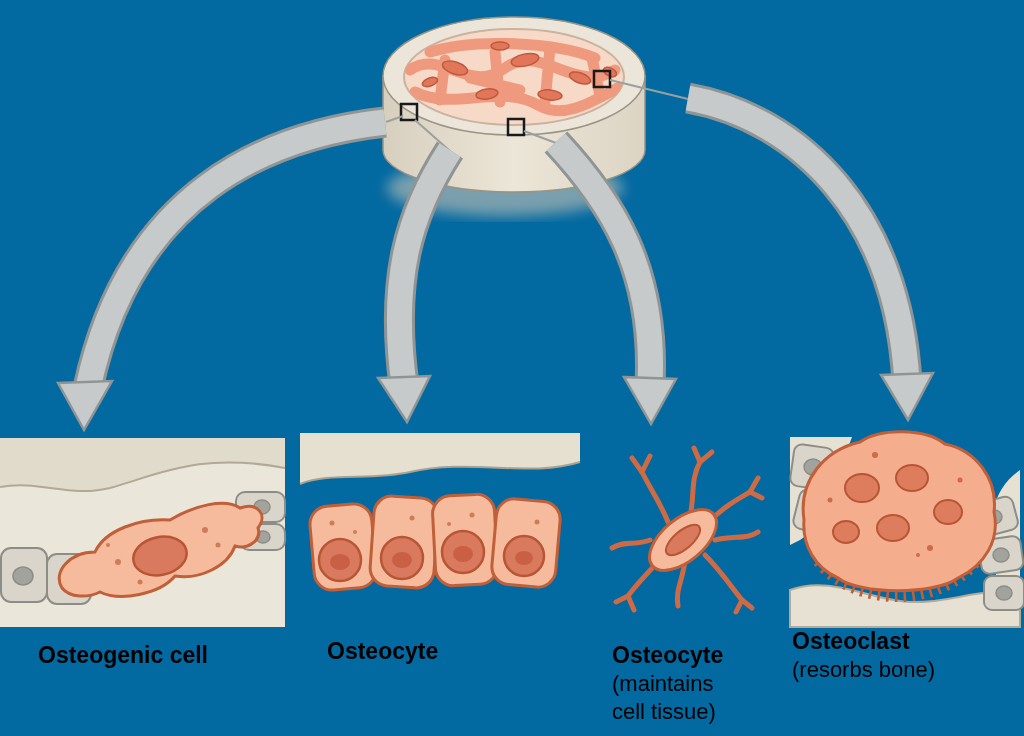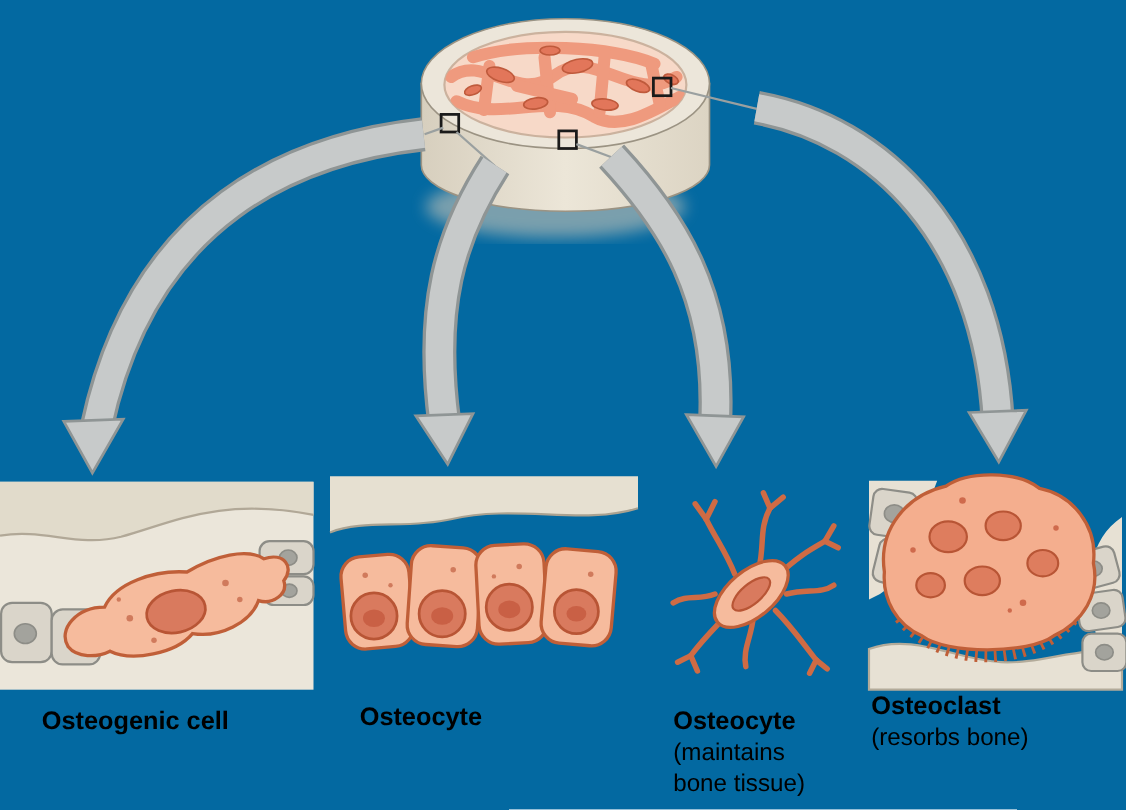--- a/index.html
+++ b/index.html
@@ -215,20 +215,20 @@
   </svg>
 
   <div class="cap cap1">
     <div class="cell-name">Osteogenic cell</div>
   </div>
   <div class="cap cap2">
     <div class="cell-name">Osteocyte</div>
   </div>
   <div class="cap cap3">
     <div class="cell-name">Osteocyte</div>
-    <div class="cell-desc">(maintains bone tissue)</div>
+    <div class="cell-desc">(maintains cell tissue)</div>
   </div>
   <div class="cap cap4">
     <div class="cell-name">Osteoclast</div>
     <div class="cell-desc">(resorbs bone)</div>
   </div>
 
 </div>
 
 </body></html>

